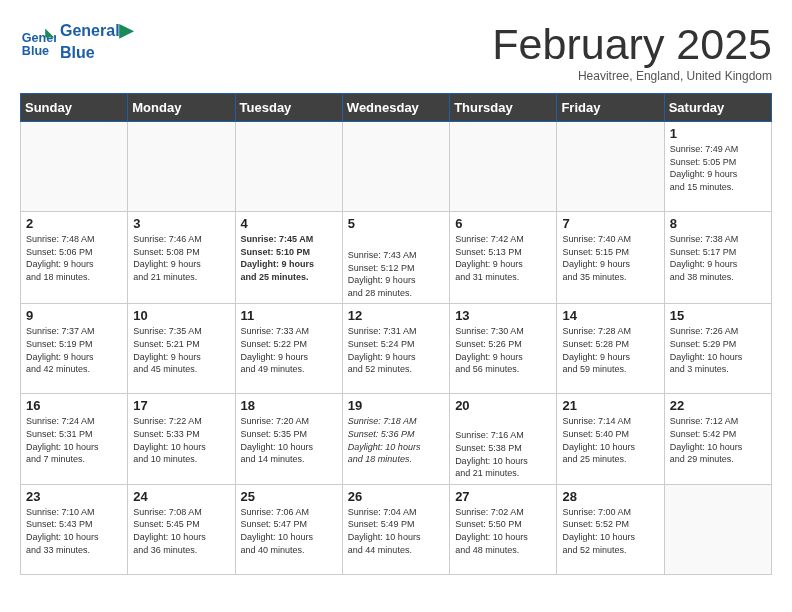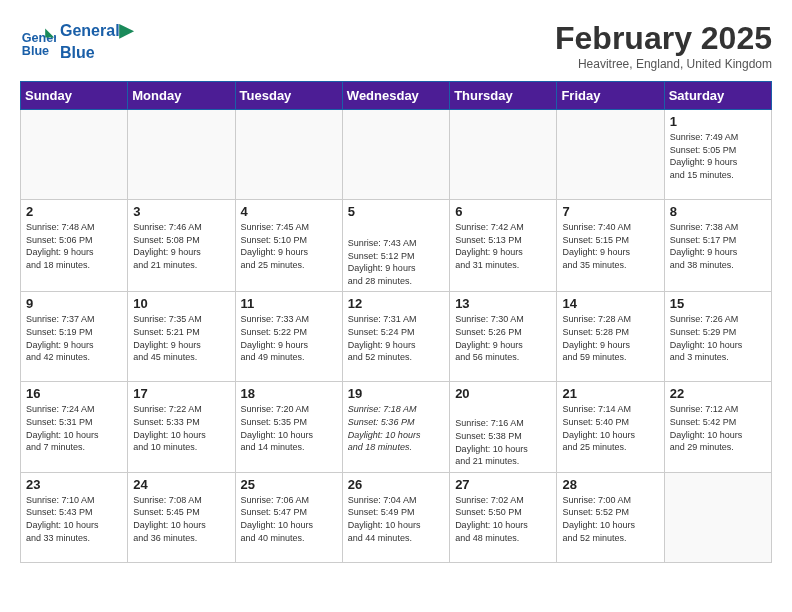--- a/index.html
+++ b/index.html
@@ -28,35 +28,35 @@
     }
     .logo-icon {
       width: 36px;
       height: 36px;
       margin-right: 4px;
     }
     .title-section {
       text-align: right;
     }
     .month-title {
-      font-size: 32px;
-      font-weight: bold;
+      font-size: 43px;
+      font-weight: normal;
       color: #333;
     }
     .location-title {
       font-size: 12px;
       color: #555;
     }
     .calendar {
       width: 100%;
       border-collapse: collapse;
       border: 1px solid #ccc;
     }
     .calendar th {
-      background-color: #4c1d95;
+      background-color: #404040;
       color: #fff;
       font-size: 13px;
       padding: 6px 4px;
       text-align: left;
       border: 1px solid #1a5fa8;
     }
     .calendar td {
       vertical-align: top;
       border: 1px solid #ccc;
       padding: 4px 5px;
@@ -148,21 +148,21 @@
         </td>
         <td>
           <span class="day-number">3</span>
           <div class="day-info" style="white-space: pre-line;">Sunrise: 7:46 AM
 Sunset: 5:08 PM
 Daylight: 9 hours
 and 21 minutes.</div>
         </td>
         <td>
           <span class="day-number">4</span>
-          <div class="day-info" style="white-space: pre-line;">Sunrise: 7:45 AM
+          <div class="day-info" style="white-space: pre-line; font-weight: bold;">Sunrise: 7:45 AM
 Sunset: 5:10 PM
 Daylight: 9 hours
 and 25 minutes.</div>
         </td>
         <td>
           <span class="day-number">5</span>
           <div class="day-info" style="white-space: pre-line; margin-top: 18px;">Sunrise: 7:43 AM
 Sunset: 5:12 PM
 Daylight: 9 hours
 and 28 minutes.</div>

